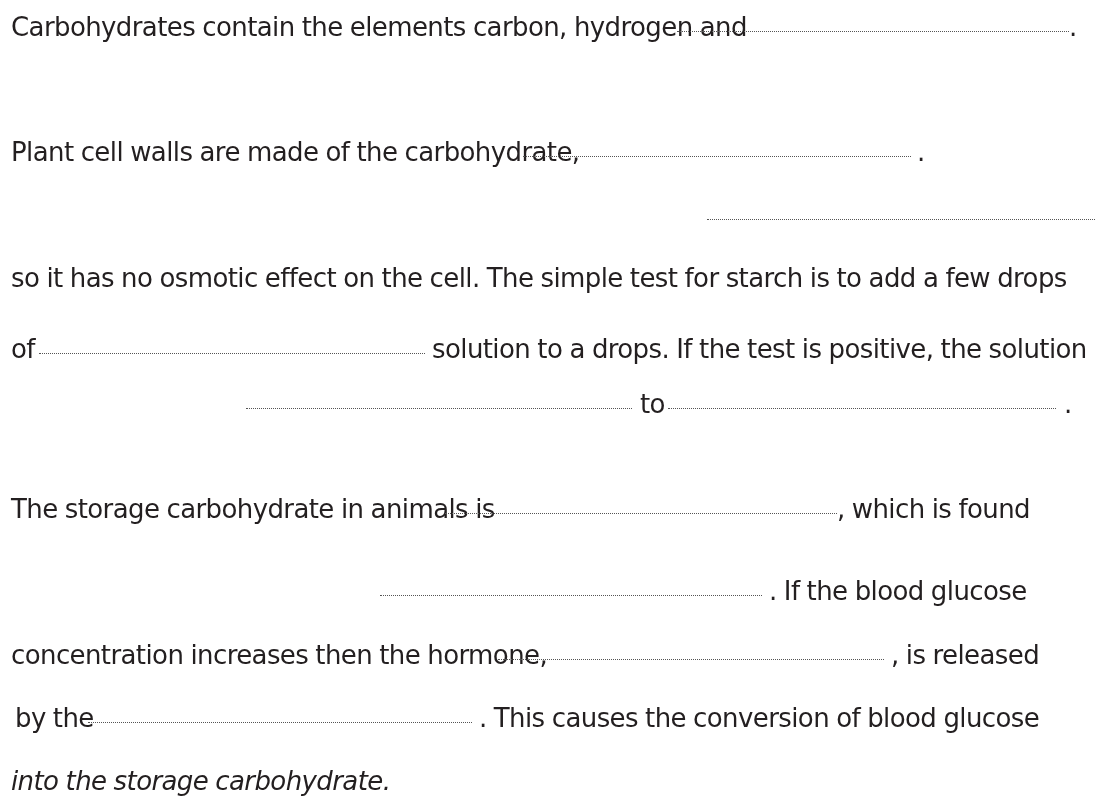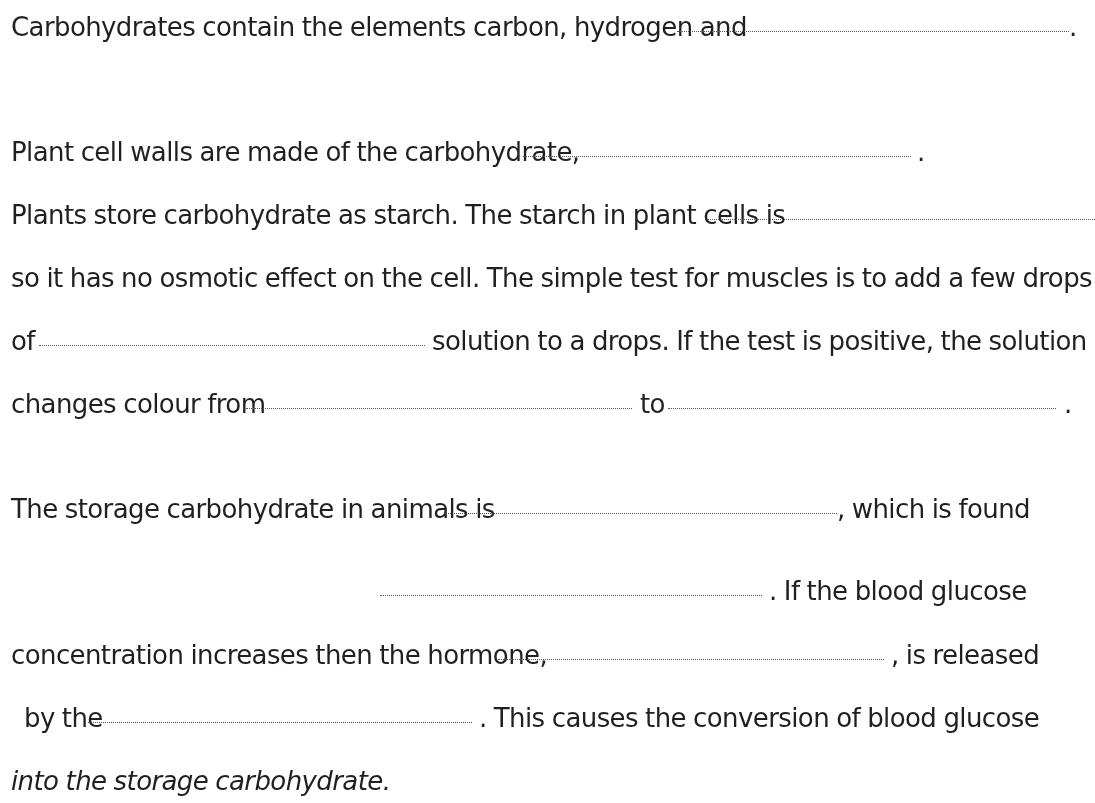--- a/index.html
+++ b/index.html
@@ -50,36 +50,34 @@
   <span class="punct" style="left:1058px;">.</span>
 </div>
 
 <div class="line" style="top:137px; width:1080px;">
   <span class="seg" style="left:0;">Plant cell walls are made of the carbohydrate,</span>
   <span class="blank" style="left:512px; width:388px;"></span>
   <span class="punct" style="left:906px;">.</span>
 </div>
 
 <div class="line" style="top:200px; width:1084px;">
-  <span class="seg" style="left:0;">Plants store carbohydrate as starch.  The starch in plant cells is</span>
   <span class="blank" style="left:696px; width:388px;"></span>
 </div>
 
 <div class="line" style="top:263px; width:1080px;">
-  <span class="seg" style="left:0;">so it has no osmotic effect on the cell.  The simple test for muscles is to add a few drops</span>
+  <span class="seg" style="left:0;">so it has no osmotic effect on the cell.  The simple test for starch is to add a few drops</span>
 </div>
 
-<div class="line" style="top:326px; width:1080px;">
+<div class="line" style="top:334px; width:1080px;">
   <span class="seg" style="left:0;">of</span>
   <span class="blank" style="left:28px; width:386px;"></span>
   <span class="seg" style="left:421px;">solution to a drops. If the test is positive, the solution</span>
 </div>
 
 <div class="line" style="top:389px; width:1080px;">
-  <span class="seg" style="left:0;">changes colour from</span>
   <span class="blank" style="left:235px; width:386px;"></span>
   <span class="seg" style="left:629px;text-align:center;">to</span>
   <span class="blank" style="left:657px; width:388px;"></span>
   <span class="punct" style="left:1053px;">.</span>
 </div>
 
 <div class="line" style="top:494px; width:1080px;">
   <span class="seg" style="left:0;">The storage carbohydrate in animals is</span>
   <span class="blank" style="left:434px; width:392px;"></span>
   <span class="seg" style="left:826px;">, which is found</span>
@@ -90,20 +88,20 @@
   <span class="seg" style="left:758px;text-align:center;">.  If the blood glucose</span>
 </div>
 
 <div class="line" style="top:640px; width:1080px;">
   <span class="seg" style="left:0;">concentration increases then the hormone,</span>
   <span class="blank" style="left:487px; width:386px;"></span>
   <span class="seg" style="left:880px;">, is released</span>
 </div>
 
 <div class="line" style="top:703px; width:1080px;">
-  <span class="seg" style="left:13px;">by the</span>
+  <span class="seg" style="left:4px;">by the</span>
   <span class="blank" style="left:77px; width:384px;"></span>
   <span class="seg" style="left:468px;">.  This causes the conversion of blood glucose</span>
 </div>
 
 <div class="line" style="top:766px; width:1080px;">
   <span class="seg" style="left:0;font-style:italic;">into the storage carbohydrate.</span>
 </div>
 
 </body></html>

